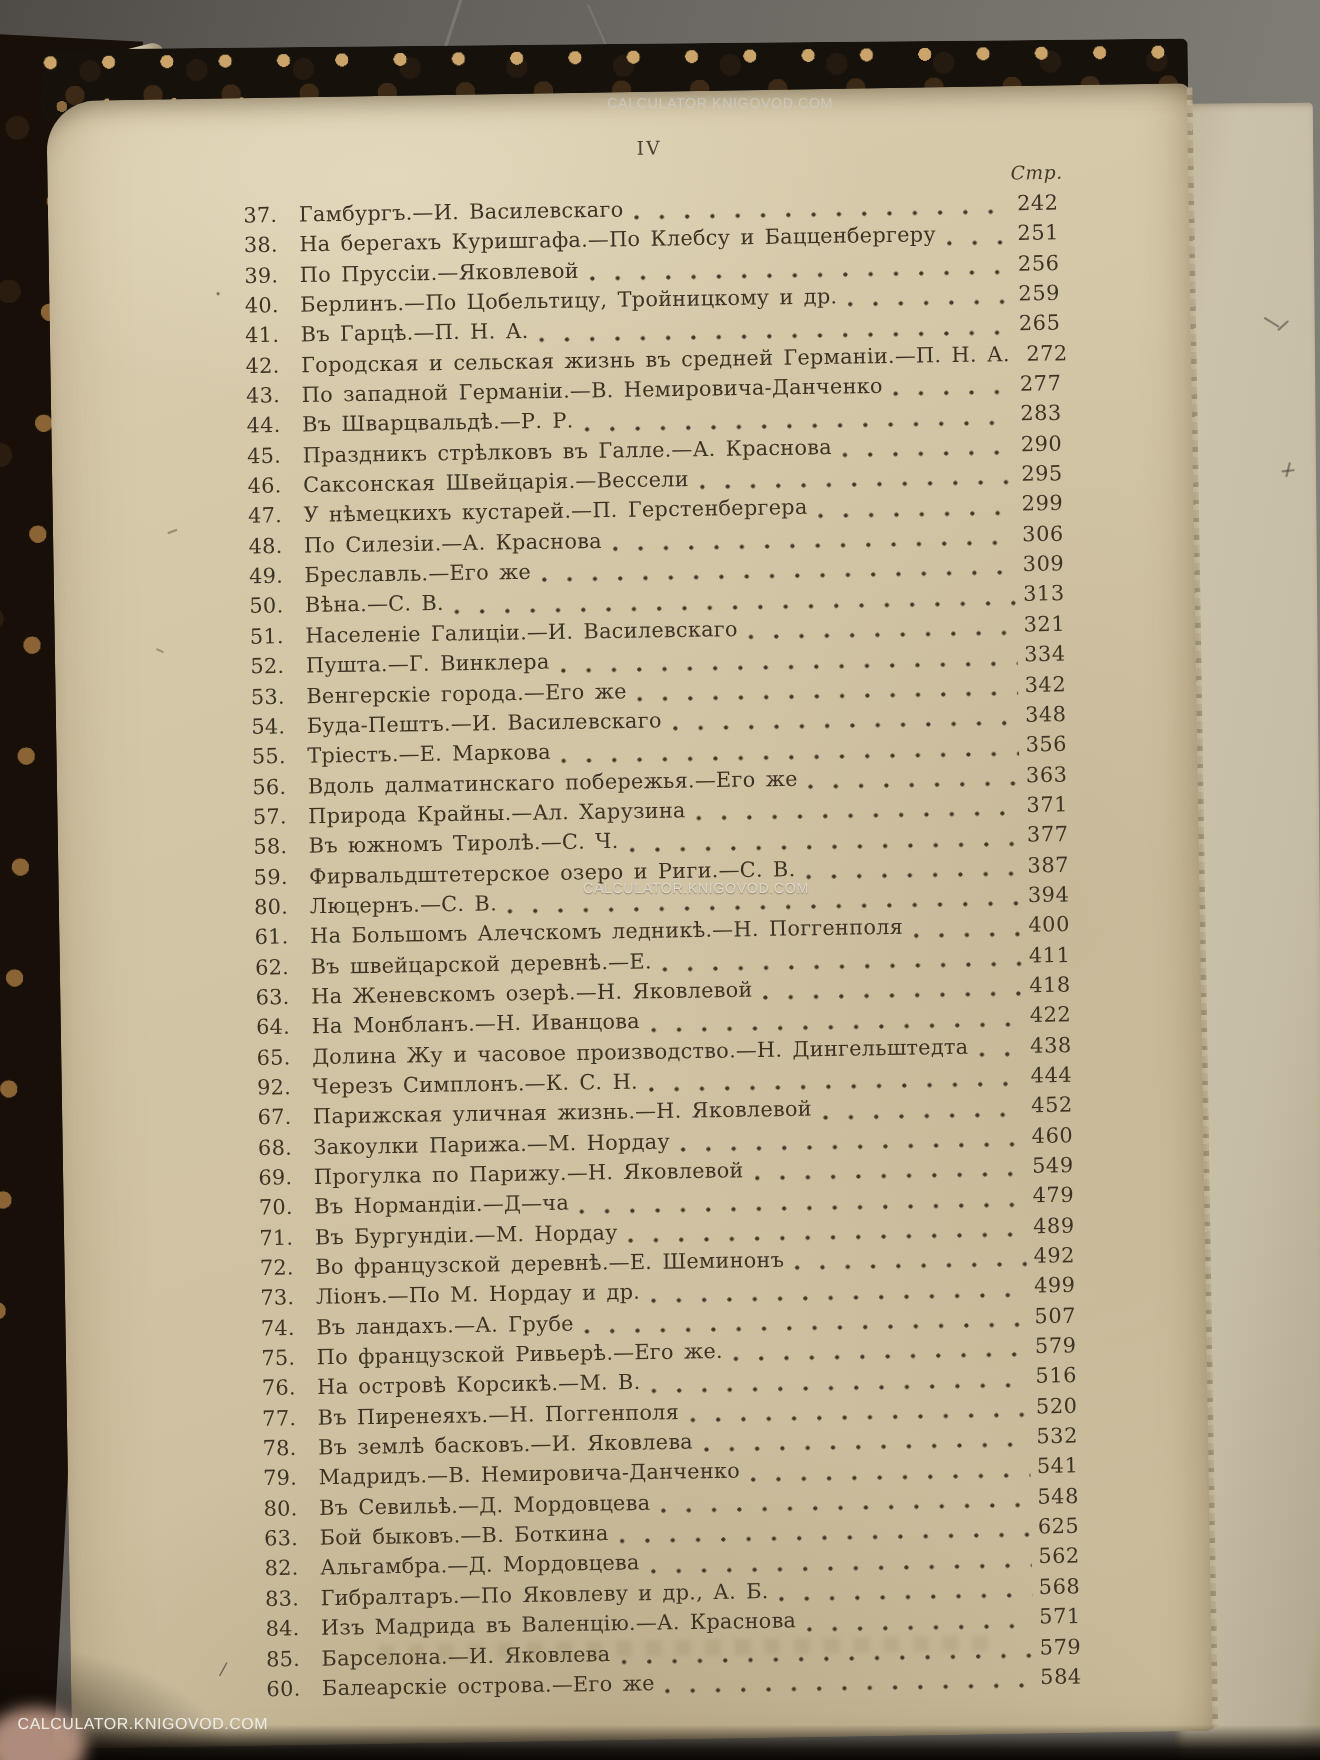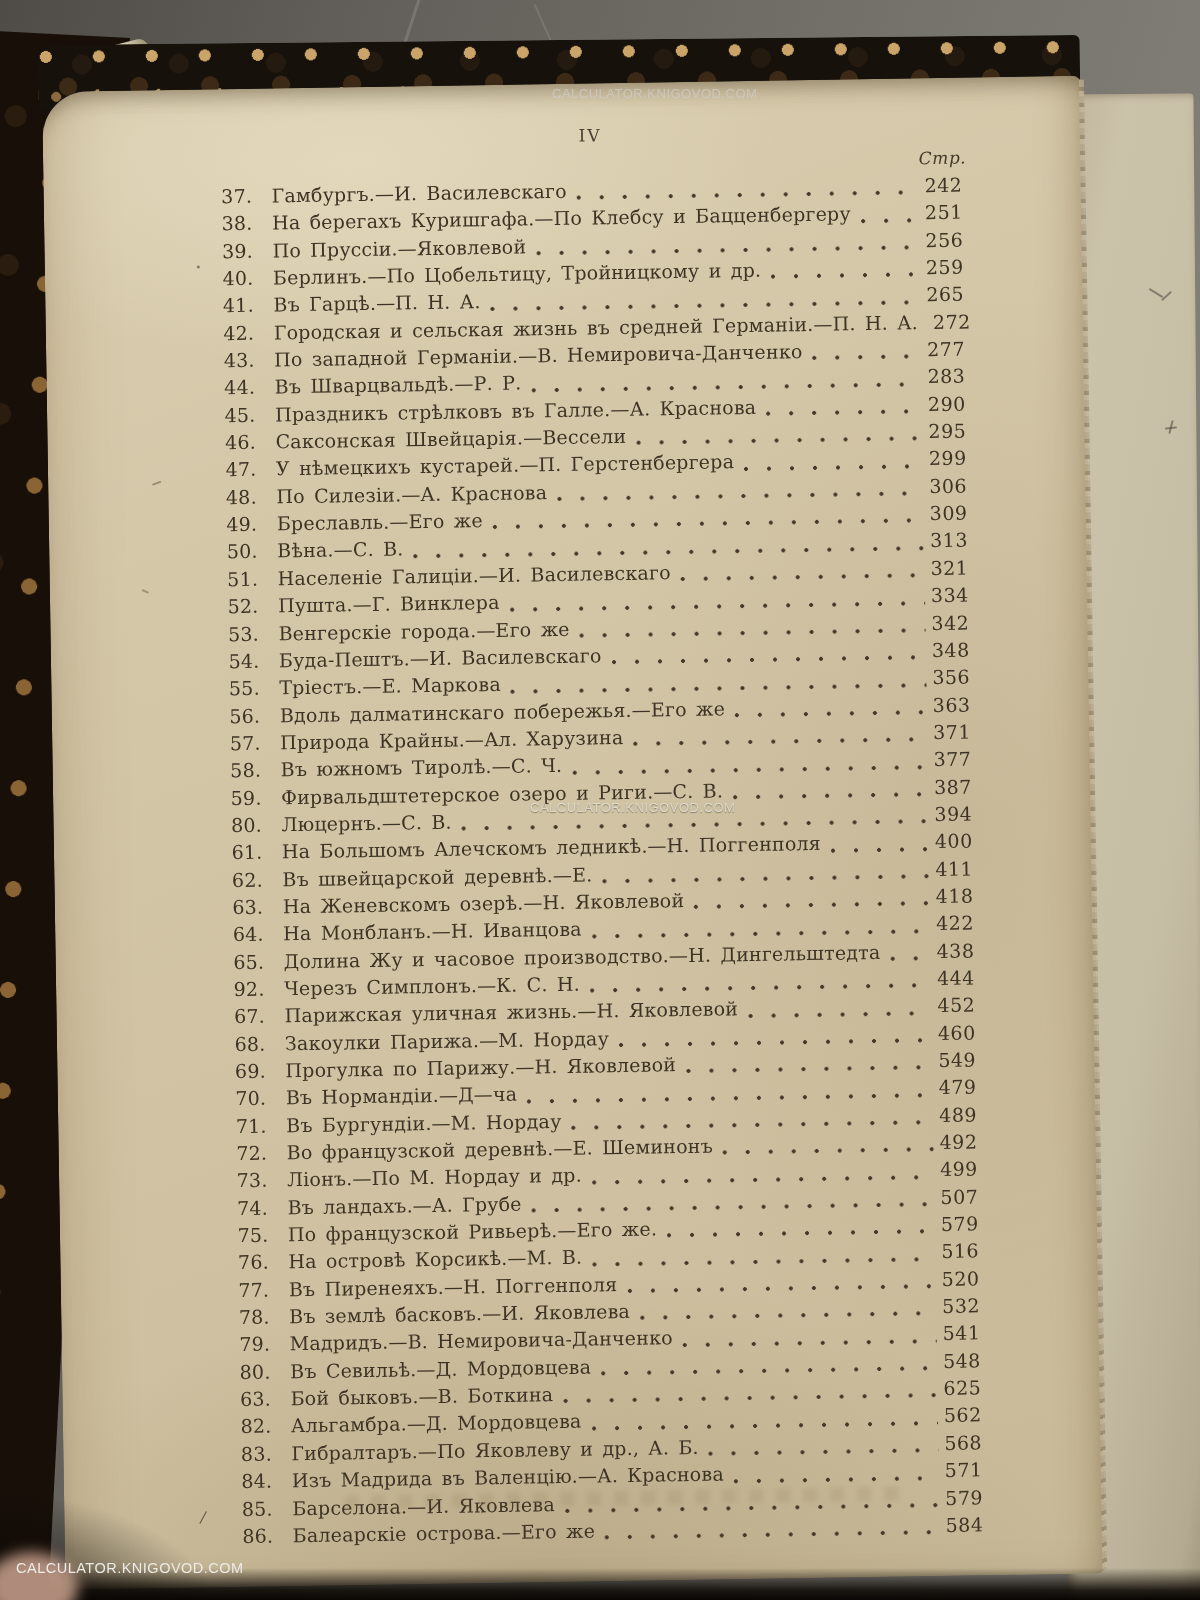--- a/index.html
+++ b/index.html
@@ -460,21 +460,21 @@
   </div>
 
   <div class="row">
     <span class="n">85.</span>
     <span class="t">Барселона.—И. Яковлева</span>
     <span class="d"></span>
     <span class="p">579</span>
   </div>
 
   <div class="row">
-    <span class="n">86.</span>
+    <span class="n">60.</span>
     <span class="t">Балеарскіе острова.—Его же</span>
     <span class="d"></span>
     <span class="p">584</span>
   </div>
 </div>
   </div>
   <div class="abs ghost"></div>
   <div class="abs slash">/</div>
   <div class="abs speck1"></div>
   <div class="abs speck2"></div>

